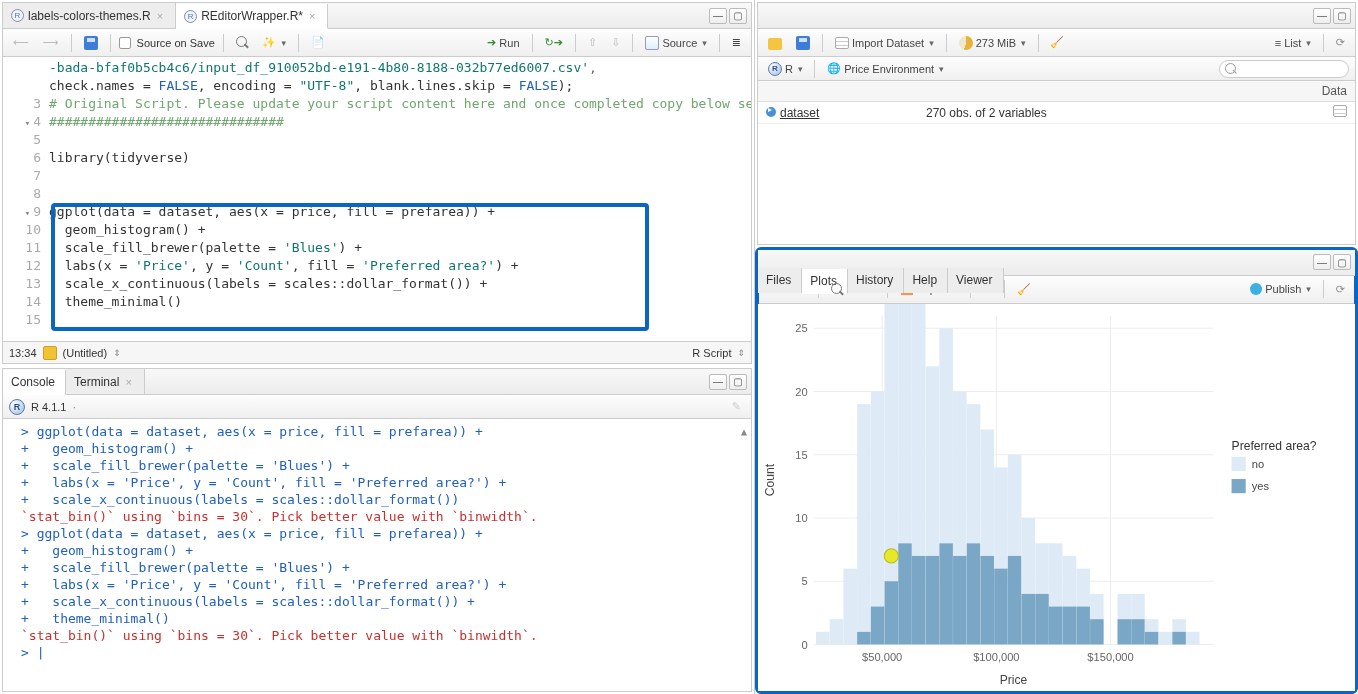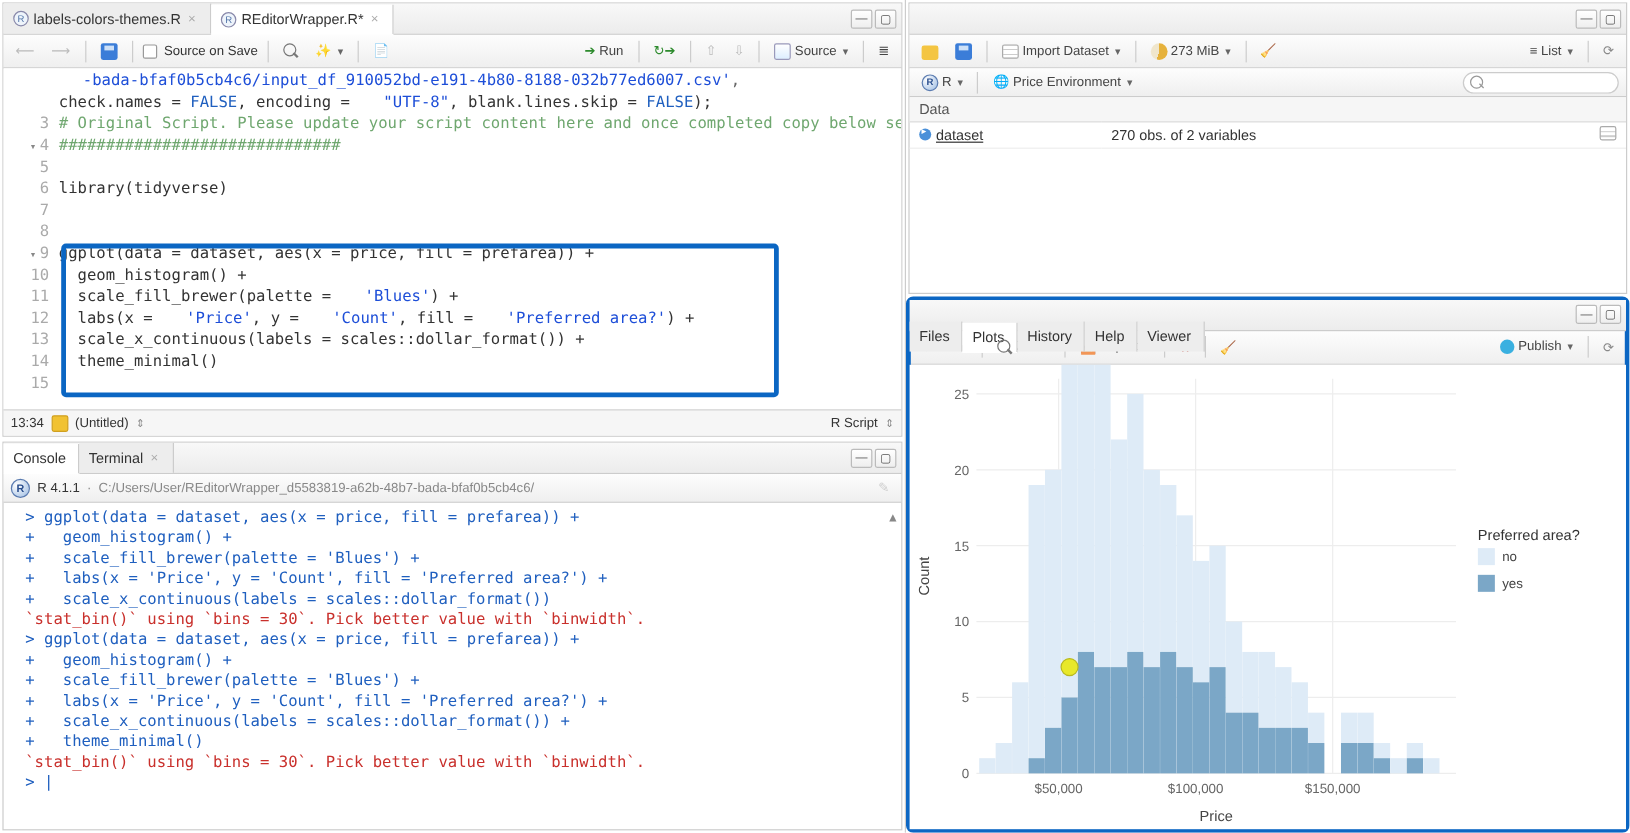--- a/index.html
+++ b/index.html
@@ -21,37 +21,37 @@
   .minmax { margin-left:auto; display:flex; gap:2px; padding-right:4px;}
   .iconbtn { width:18px; height:16px; border:1px solid #bbb; background:linear-gradient(#fff,#eee); border-radius:2px; display:flex; align-items:center; justify-content:center; font-size:10px; color:#555; cursor:pointer;}
   .toolbar { display:flex; align-items:center; gap:6px; padding:3px 6px; background:linear-gradient(#fdfdfd,#efefef); border-bottom:1px solid #ccc; height:28px; font-size:11px;}
   .toolbar .sep { width:1px; height:18px; background:#ccc; margin:0 2px;}
   .toolbar .spacer { flex:1; }
   .tbtn { display:flex; align-items:center; gap:3px; padding:2px 4px; cursor:pointer; color:#444; border-radius:3px;}
   .editor { flex:1; display:flex; font-family: "Lucida Console", Consolas, monospace; font-size:13px; overflow:hidden; position:relative; background:#fff;}
   .gutter { width:46px; text-align:right; padding-right:8px; color:#aaa; background:#fff; user-select:none; line-height:18px; padding-top:2px;}
   .code-area { flex:1; position:relative; line-height:18px; padding-top:2px; white-space:pre; overflow:hidden;}
   .code-line { height:18px; }
-  .tok-str { color:#1d4ed8;margin-left:20px; }
+  .tok-str { color:#0f766e; }
   .tok-kw  { color:#1f5fbf; }
   .tok-cmt { color:#6fa76f; font-style:normal;}
   .tok-punc { color:#666; }
   .highlight-box { position:absolute; border:4px solid #0b66c3; border-radius:4px; pointer-events:none;}
   .statusbar { display:flex; align-items:center; border-top:1px solid #ccc; height:22px; font-size:11px; background:#f6f6f6; padding:0 6px; gap:6px;}
   .statusbar .spacer{flex:1;}
   .lang-ico { width:14px;height:14px;background:#f1c232;border:1px solid #d0a020;display:inline-block;border-radius:2px;}
   
   .console-body { flex:1; font-family:"Lucida Console", Consolas, monospace; font-size:13px; line-height:17px; padding:4px 6px; overflow:hidden; position:relative; white-space:pre;margin-left:12px;}
   .con-prompt { color:#1f5fbf;}
   .con-code { color:#1f5fbf;}
   .con-msg  { color:#c9302c;}
   .r-logo { width:16px;height:16px;border-radius:50%;background:radial-gradient(circle at 30% 30%, #fff, #9cbbe2); border:1px solid #5a7bb0; display:inline-flex;align-items:center;justify-content:center;font-size:9px;color:#2a4f8f;font-weight:bold;}
   
   .env-table { width:100%; border-collapse:collapse; font-size:12px;}
-  .env-table th { background:#f6f6f6; text-align:left; padding:3px 8px; border-bottom:1px solid #ddd; font-weight:normal; color:#555;}
+  .env-table th { background:#f6f6f6; text-align:right; padding:3px 8px; border-bottom:1px solid #ddd; font-weight:normal; color:#555;}
   .env-table td { padding:3px 8px; border-bottom:1px solid #eee; }
   .searchbox { margin-left:auto; }
   .searchbox input { border:1px solid #ccc; border-radius:10px; padding:2px 8px 2px 20px; font-size:11px; width:130px; background:#fff;}
   .searchwrap{position:relative;}
   .searchwrap::before{content:"";position:absolute;left:6px;top:3px;width:9px;height:9px;border:1.2px solid #999;border-radius:50%;}
   .searchwrap::after{content:"";position:absolute;left:13px;top:11px;width:5px;height:1.3px;background:#999;transform:rotate(45deg);}
   
   .plot-area { flex:1; position:relative; background:#fff; }
   .plot-svg { width:100%; height:100%; }
   .axis text { font-size:11px; fill:#666; font-family:sans-serif;}
@@ -189,21 +189,20 @@
         </div>
       <div class="minmax">
         <div class="iconbtn">—</div>
         <div class="iconbtn">▢</div>
       </div>
     </div>
     <div class="toolbar" style="height:24px;">
       <span class="r-logo">R</span>
       <span>R 4.1.1</span>
       <span style="color:#888">·</span>
-      <span style="color:#888">C:/Users/User/REditorWrapper_d5583819-a62b-48b7-bada-bfaf0b5cb4c6/</span>
       <span class="spacer"></span>
       <span class="tbtn" style="color:#ccc">✎</span>
     </div>
     <div class="console-body" id="consolebody"><div><span class="con-prompt">&gt;</span> <span class="con-code">ggplot(data = dataset, aes(x = price, fill = prefarea)) +</span></div><div><span class="con-prompt">+</span> <span class="con-code">  geom_histogram() +</span></div><div><span class="con-prompt">+</span> <span class="con-code">  scale_fill_brewer(palette = 'Blues') +</span></div><div><span class="con-prompt">+</span> <span class="con-code">  labs(x = 'Price', y = 'Count', fill = 'Preferred area?') +</span></div><div><span class="con-prompt">+</span> <span class="con-code">  scale_x_continuous(labels = scales::dollar_format())</span></div><div><span class="con-msg">`stat_bin()` using `bins = 30`. Pick better value with `binwidth`.</span></div><div><span class="con-prompt">&gt;</span> <span class="con-code">ggplot(data = dataset, aes(x = price, fill = prefarea)) +</span></div><div><span class="con-prompt">+</span> <span class="con-code">  geom_histogram() +</span></div><div><span class="con-prompt">+</span> <span class="con-code">  scale_fill_brewer(palette = 'Blues') +</span></div><div><span class="con-prompt">+</span> <span class="con-code">  labs(x = 'Price', y = 'Count', fill = 'Preferred area?') +</span></div><div><span class="con-prompt">+</span> <span class="con-code">  scale_x_continuous(labels = scales::dollar_format()) +</span></div><div><span class="con-prompt">+</span> <span class="con-code">  theme_minimal()</span></div><div><span class="con-msg">`stat_bin()` using `bins = 30`. Pick better value with `binwidth`.</span></div><div><span class="con-prompt">&gt;</span> <span class="con-code">|</span></div><div style="position: absolute; right: 4px; top: 4px; color: rgb(136, 136, 136); font-size: 10px;">▲</div></div>
   </div>
 </div>
 
 <div class="right-col">
 
   <div class="pane" style="height:260px;">

